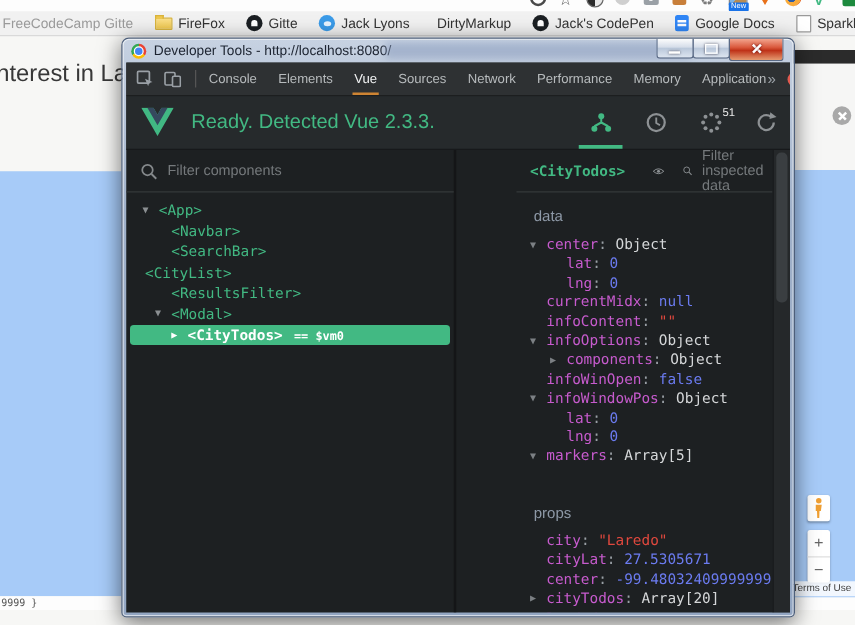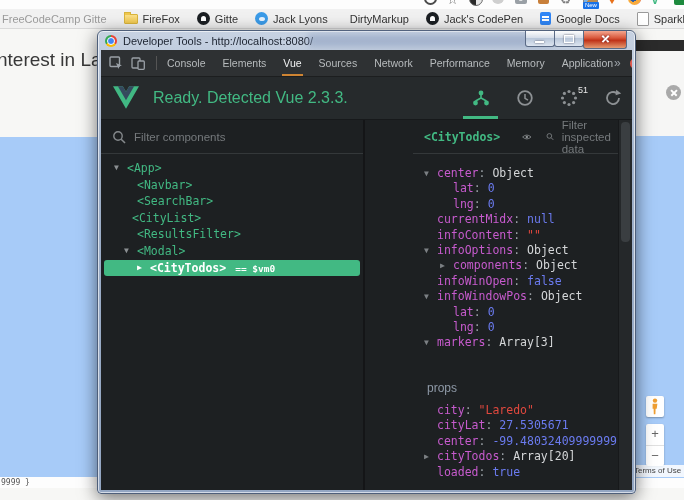--- a/index.html
+++ b/index.html
@@ -318,21 +318,21 @@
           <svg width="14" height="14" viewBox="0 0 14 14">
               <circle cx="6" cy="6" r="4.2" fill="none" stroke="#85898c" stroke-width="1.4"></circle>
               <path d="M9.2 9.2 L13 13" stroke="#85898c" stroke-width="1.6"></path>
             </svg>
           <span class="placeholder">Filter components</span>
         </div>
         <div class="tree" id="tree">
             <div class="trow" style="padding-left: 26px;"><span class="arr" style="left: 13px;">▼</span><span class="tag">&lt;App&gt;</span></div>
             <div class="trow" style="padding-left: 36px;"><span class="tag">&lt;Navbar&gt;</span></div>
             <div class="trow" style="padding-left: 36px;"><span class="tag">&lt;SearchBar&gt;</span></div>
-            <div class="trow" style="padding-left: 31px;"><span class="tag">&lt;CityList&gt;</span></div>
+            <div class="trow" style="padding-left: 15px;"><span class="tag">&lt;CityList&gt;</span></div>
             <div class="trow" style="padding-left: 36px;"><span class="tag">&lt;ResultsFilter&gt;</span></div>
             <div class="trow" style="padding-left: 36px;"><span class="arr" style="left: 23px;">▼</span><span class="tag">&lt;Modal&gt;</span></div>
             <div class="trow selected" style="padding-left: 46px;"><span class="arr" style="left: 33px;">▶</span><span class="tag">&lt;CityTodos&gt;</span><span class="sfx">== $vm0</span></div>
           </div>
       </div>
 
       <div class="rpane">
         <div class="prow">
           <span class="cname">&lt;CityTodos&gt;</span>
           <svg width="16" height="10" viewBox="0 0 16 10" style="margin-left:14px;">
@@ -340,32 +340,33 @@
               <circle cx="8" cy="5" r="2" fill="#8d9194"></circle>
             </svg>
           <svg width="13" height="13" viewBox="0 0 14 14" style="margin-left:6px;">
               <circle cx="6" cy="6" r="4.2" fill="none" stroke="#85898c" stroke-width="1.4"></circle>
               <path d="M9.2 9.2 L13 13" stroke="#85898c" stroke-width="1.6"></path>
             </svg>
           <span class="placeholder">Filter inspected data</span>
         </div>
         <div class="state" id="state">
             <div class="sec">
+              <div class="sec-title">data</div>
               <div class="srow" style="padding-left: 24px;"><span class="arr2" style="left: 11px;">▼</span><span class="key">center</span><span class="colon">: </span><span class="val v-obj">Object</span></div>
               <div class="srow" style="padding-left: 40px;"><span class="key">lat</span><span class="colon">: </span><span class="val v-num">0</span></div>
               <div class="srow" style="padding-left: 40px;"><span class="key">lng</span><span class="colon">: </span><span class="val v-num">0</span></div>
               <div class="srow" style="padding-left: 24px;"><span class="key">currentMidx</span><span class="colon">: </span><span class="val v-num">null</span></div>
               <div class="srow" style="padding-left: 24px;"><span class="key">infoContent</span><span class="colon">: </span><span class="val v-str">""</span></div>
               <div class="srow" style="padding-left: 24px;"><span class="arr2" style="left: 11px;">▼</span><span class="key">infoOptions</span><span class="colon">: </span><span class="val v-obj">Object</span></div>
               <div class="srow" style="padding-left: 40px;"><span class="arr2" style="left: 27px;">▶</span><span class="key">components</span><span class="colon">: </span><span class="val v-obj">Object</span></div>
               <div class="srow" style="padding-left: 24px;"><span class="key">infoWinOpen</span><span class="colon">: </span><span class="val v-num">false</span></div>
               <div class="srow" style="padding-left: 24px;"><span class="arr2" style="left: 11px;">▼</span><span class="key">infoWindowPos</span><span class="colon">: </span><span class="val v-obj">Object</span></div>
               <div class="srow" style="padding-left: 40px;"><span class="key">lat</span><span class="colon">: </span><span class="val v-num">0</span></div>
               <div class="srow" style="padding-left: 40px;"><span class="key">lng</span><span class="colon">: </span><span class="val v-num">0</span></div>
-              <div class="srow" style="padding-left: 24px;"><span class="arr2" style="left: 11px;">▼</span><span class="key">markers</span><span class="colon">: </span><span class="val v-obj">Array[3]</span></div>
+              <div class="srow" style="padding-left: 24px;"><span class="arr2" style="left: 11px;">▼</span><span class="key">markers</span><span class="colon">: </span><span class="val v-obj">Array[5]</span></div>
             </div>
             <div class="sec sec2">
               <div class="sec-title">props</div>
               <div class="srow" style="padding-left: 24px;"><span class="key">city</span><span class="colon">: </span><span class="val v-str">"Laredo"</span></div>
               <div class="srow" style="padding-left: 24px;"><span class="key">cityLat</span><span class="colon">: </span><span class="val v-num">27.5305671</span></div>
               <div class="srow" style="padding-left: 24px;"><span class="key">center</span><span class="colon">: </span><span class="val v-num">-99.48032409999999</span></div>
               <div class="srow" style="padding-left: 24px;"><span class="arr2" style="left: 11px;">▶</span><span class="key">cityTodos</span><span class="colon">: </span><span class="val v-obj">Array[20]</span></div>
               <div class="srow" style="padding-left: 24px;"><span class="key">loaded</span><span class="colon">: </span><span class="val v-num">true</span></div>
             </div>
           </div>

